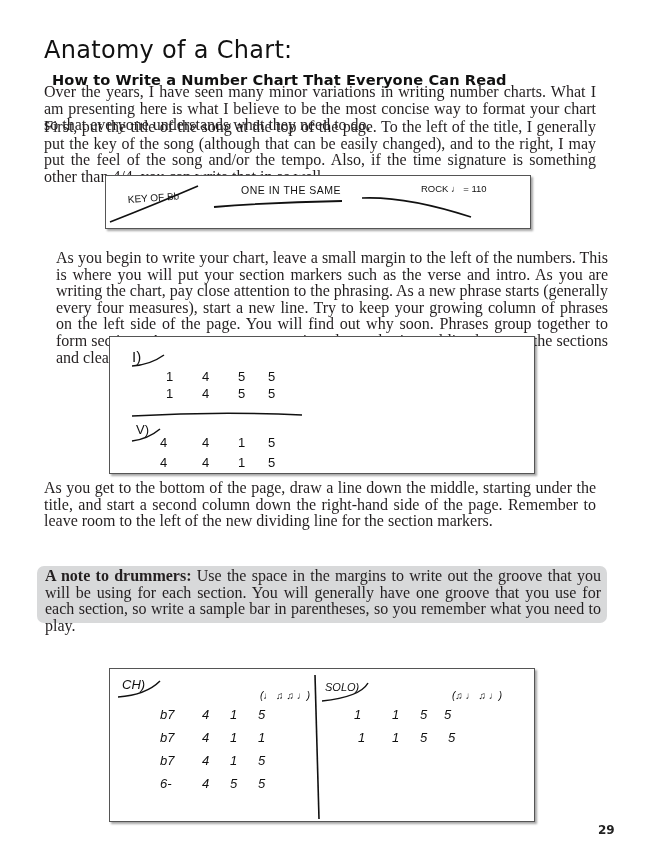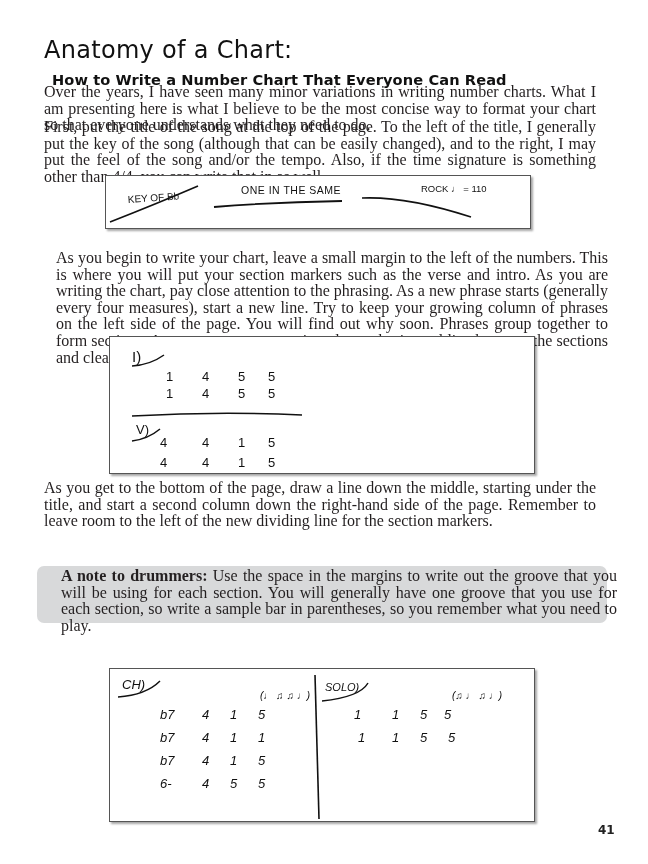--- a/index.html
+++ b/index.html
@@ -5,21 +5,21 @@
   html, body { margin: 0; padding: 0; background: #ffffff; }
   body { width: 648px; height: 864px; position: relative; overflow: hidden; font-family: "Liberation Serif", serif; color: #231f20; }
   .title { position: absolute; left: 44px; top: 36px; font-family: "DejaVu Sans", sans-serif; font-size: 24px; font-weight: normal; letter-spacing: 0.3px; color: #111; margin: 0; }
   .subtitle { position: absolute; left: 44px; top: 63px; font-family: "DejaVu Sans", sans-serif; font-size: 14.6px; color: #111; margin: 8px; letter-spacing: 0.1px; }
   .para { position: absolute; left: 44px; width: 552px; font-size: 16px; line-height: 16.6px; text-align: justify; margin: 0; }
   .p1 { top: 84px; }
   .p2 { top: 119px; }
   .p3 { top: 250px; margin-left: 12px; }
   .p4 { top: 480px; }
   .note { position: absolute; left: 37px; top: 566px; width: 570px; height: 57px; background: #d8d9da; border-radius: 7px; }
-  .note .para { left: 24px; top: 2px; width: 556px; }
+  .note .para { left: 8px; top: 2px; width: 556px; }
   .note b { font-weight: bold; }
   .paper { position: absolute; background: #fff; border: 1.3px solid #555; box-shadow: 2px 2px 2px rgba(0,0,0,0.35); }
   .paper svg { position: absolute; left: 0; top: 0; }
   .hw { font-family: "Liberation Sans", sans-serif; fill: #111; }
   .page-num { position: absolute; left: 598px; top: 823px; font-family: "DejaVu Sans", sans-serif; font-size: 12px; font-weight: bold; color: #222; }
 </style>
 </head>
 <body>
 
 <h1 class="title">Anatomy of a Chart:</h1>
@@ -111,13 +111,13 @@
       <text x="310" y="50">5</text>
       <text x="334" y="50">5</text>
       <text x="248" y="73">1</text>
       <text x="282" y="73">1</text>
       <text x="310" y="73">5</text>
       <text x="338" y="73">5</text>
     </g>
   </svg>
 </div>
 
-<div class="page-num">41</div>
+<div class="page-num">29</div>
 
 </body></html>

